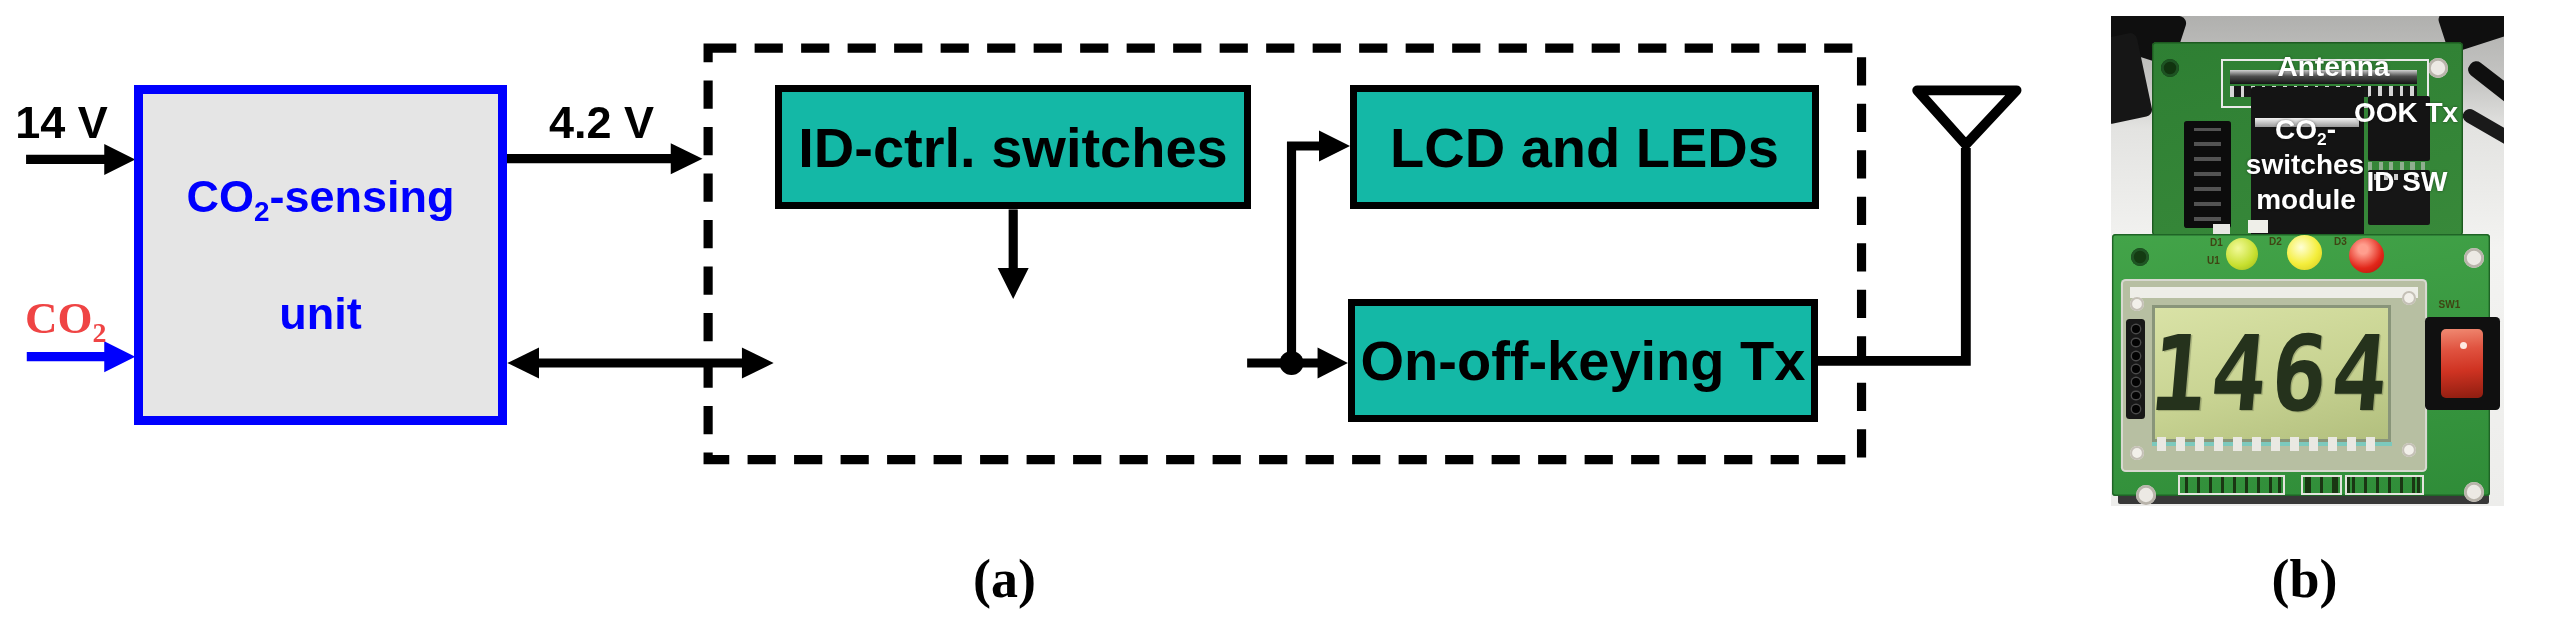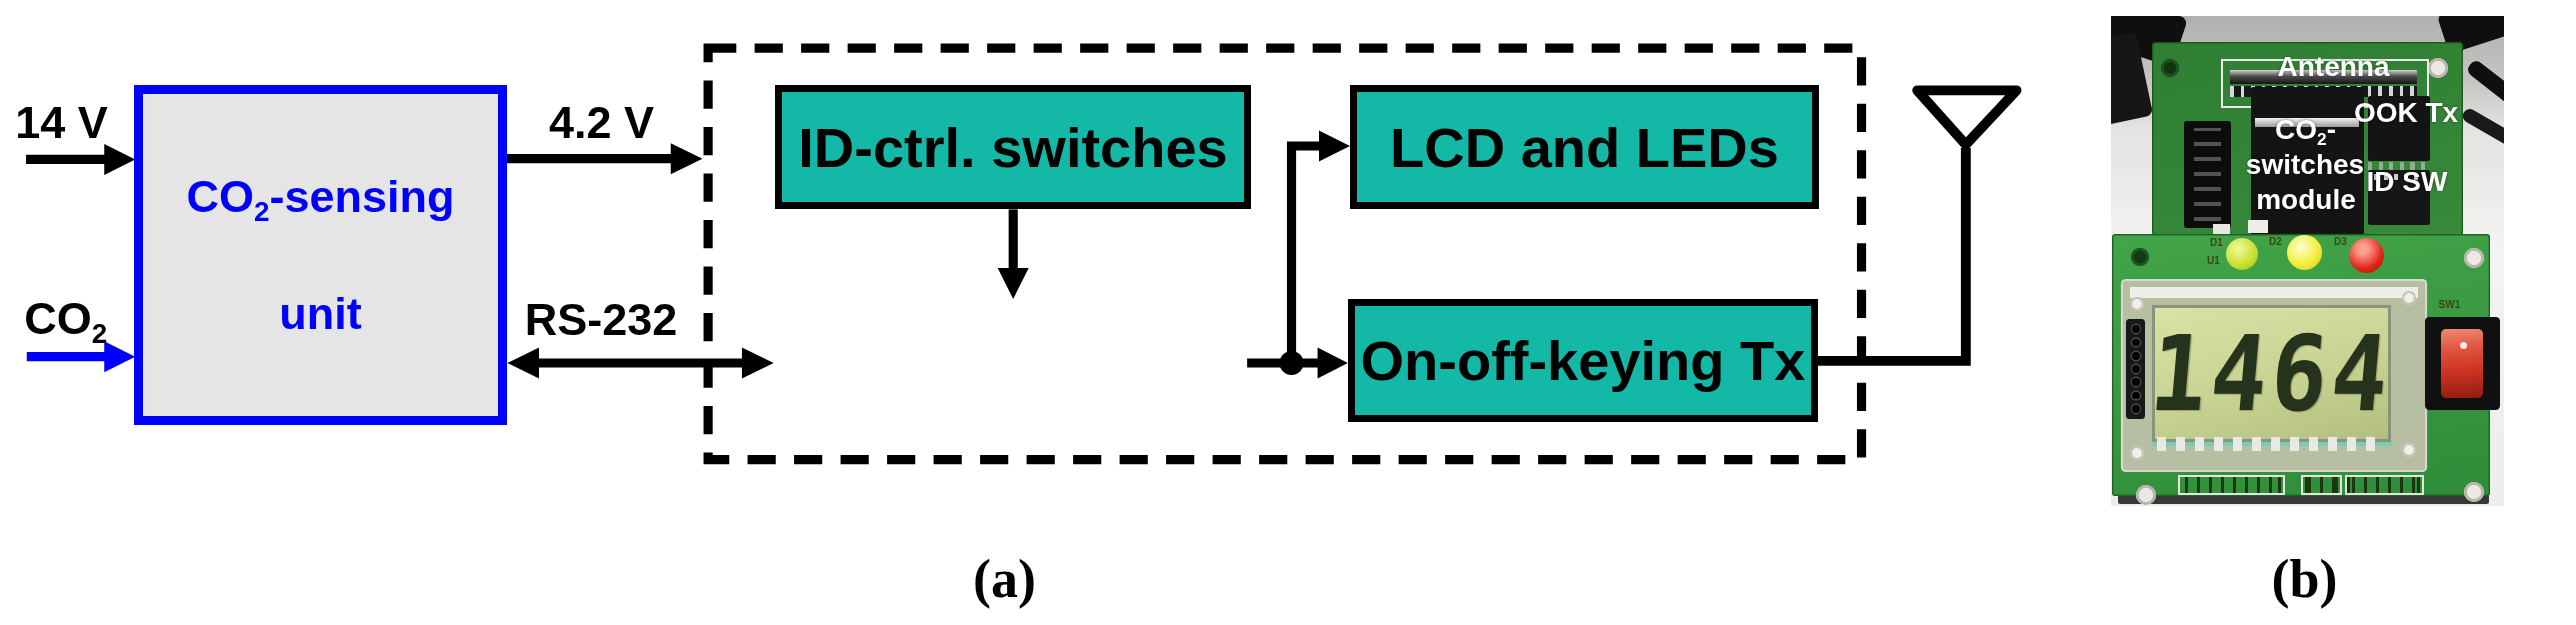--- a/index.html
+++ b/index.html
@@ -2,21 +2,21 @@
 <html style="font-size:11.3px"><head>
 <meta charset="utf-8">
 <style>
   html,body{margin:0;padding:0;background:#ffffff;}
   #canvas{position:relative;width:2576px;height:626px;background:#ffffff;overflow:hidden;
           font-family:"Liberation Sans",sans-serif;}
   
   #wires{position:absolute;left:0;top:0;z-index:1;}
   .lbl{position:absolute;z-index:2;font-weight:700;font-size:45px;line-height:1.05;
        color:#000;text-align:center;white-space:nowrap;}
-  .lbl.blue{color:#000000;}
+  .lbl.blue{color:#ef4444;font-family:Liberation Serif, serif;}
   .sub{font-size:.62em;vertical-align:-.32em;}
   .blk{position:absolute;z-index:2;box-sizing:border-box;border:7.8px solid #000;background:#14b8a6;
        display:flex;align-items:center;justify-content:center;
        font-weight:700;font-size:56px;color:#000;white-space:nowrap;}
   #blue-box{position:absolute;z-index:2;box-sizing:border-box;left:134px;top:85px;width:373px;height:340px;
        border:9.2px solid #0000fe;background:#e5e5e5;display:flex;flex-direction:column;
        align-items:center;justify-content:center;color:#0000fe;font-weight:700;font-size:45px;
        line-height:59px;text-align:center;gap:44px;}
   .cap{position:absolute;z-index:2;font-family:"Liberation Serif",serif;font-weight:700;
        font-size:54px;color:#000;text-align:center;}
@@ -96,21 +96,20 @@
 
   <div class="lbl blue" style="left:12.7px;top:295px;width:106px;"><span>CO</span><span class="sub">2</span></div>
 
   <div id="blue-box">
     <div><span>CO</span><span class="sub">2</span><span>-sensing</span></div>
     <div>unit</div>
   </div>
 
   <div class="lbl" style="left:538px;top:99px;width:127px;">4.2 V</div>
 
-  <div class="lbl" style="left:520px;top:296px;width:162px;">RS-232</div>
 
   <div class="blk" style="left:775px;top:85px;width:476px;height:124px;">ID-ctrl. switches</div>
 
 
   <div class="blk" style="left:1348px;top:299px;width:470px;height:123px;">On-off-keying Tx</div>
 
   <div class="blk" style="left:1350px;top:85px;width:469px;height:124px;">LCD and LEDs</div>
 
   <div class="cap" style="left:927px;top:548px;width:155px;">(a)</div>
 

